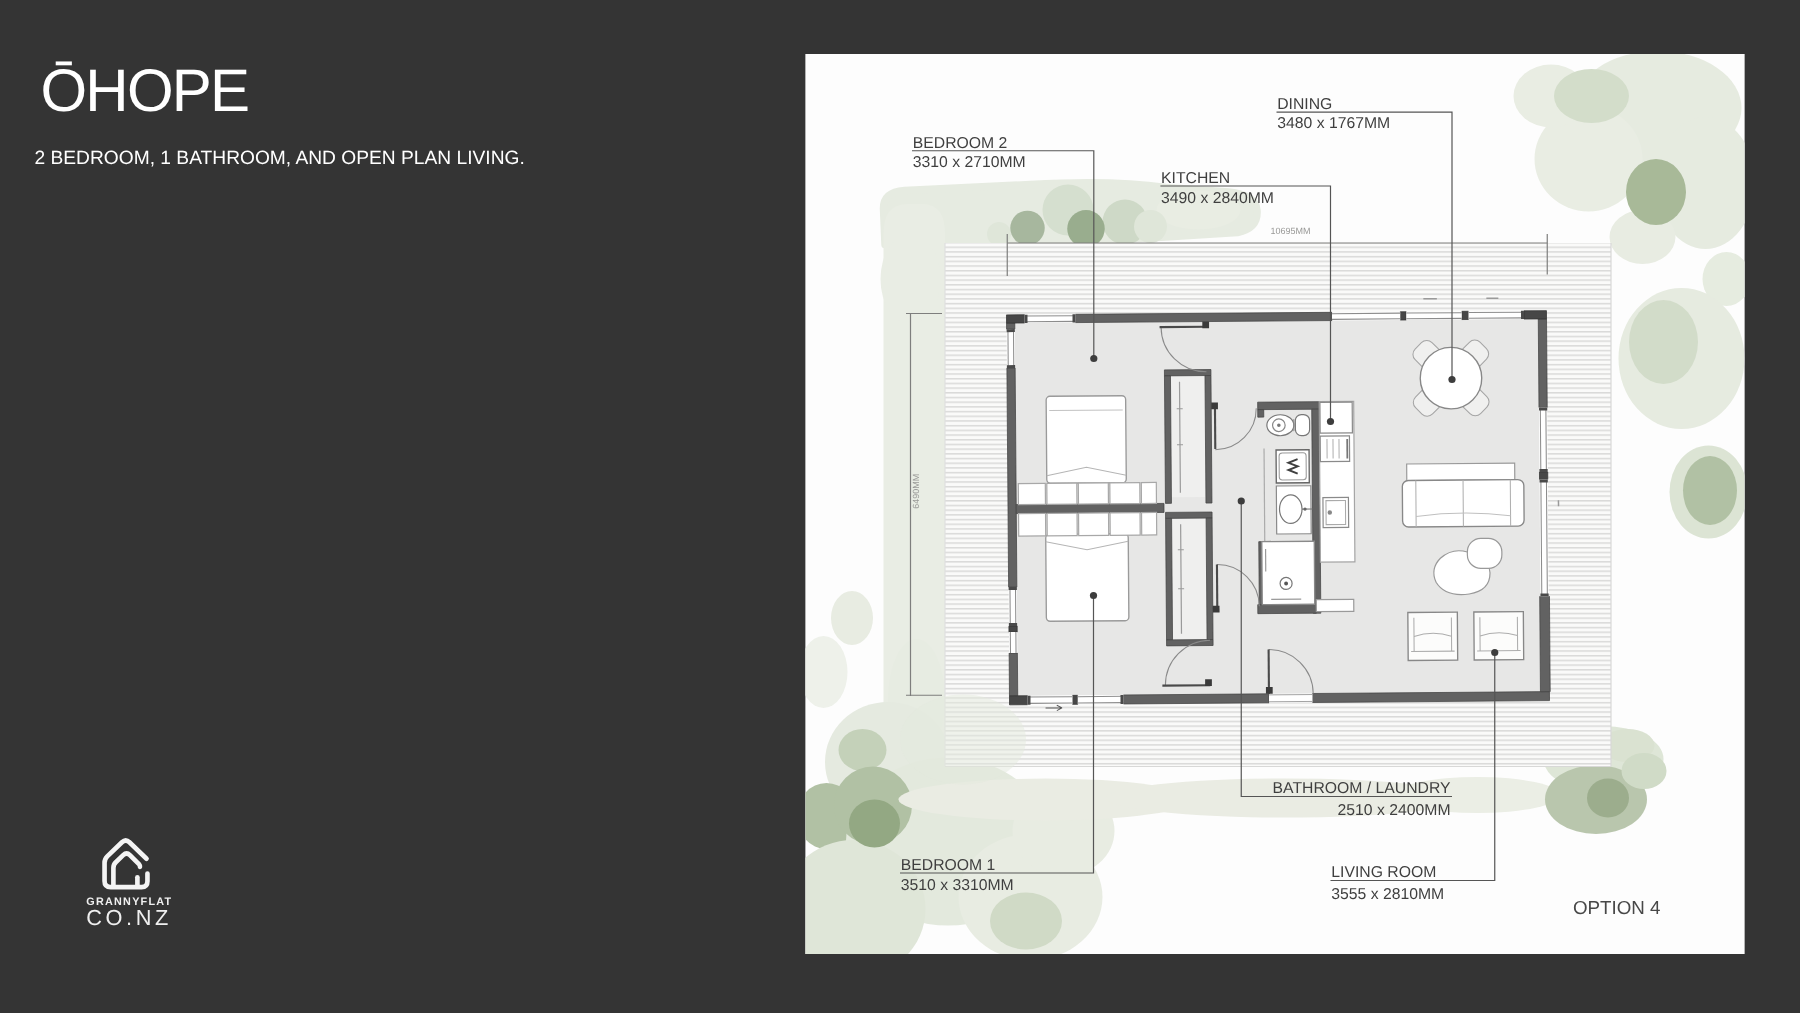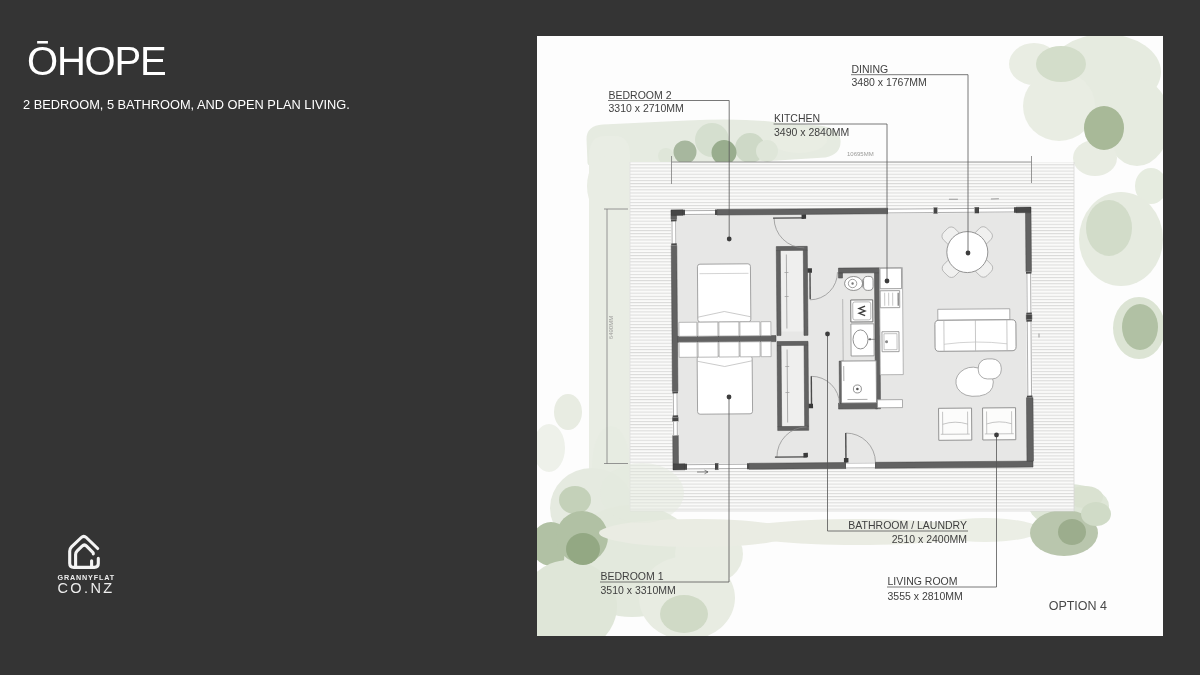--- a/index.html
+++ b/index.html
@@ -1,25 +1,25 @@
 <!DOCTYPE html>
 <html><head>
 <meta charset="utf-8">
 <style>
 html,body{margin:0;padding:0}
 body{width:1200px;height:675px;background:#343434;font-family:"Liberation Sans",sans-serif;position:relative;overflow:hidden}
 .title{position:absolute;left:27px;top:41px;color:#fff;font-size:40px;font-weight:400;letter-spacing:-1.2px;line-height:1}
 .subtitle{position:absolute;left:23px;top:97px;color:#fff;font-size:12.8px;letter-spacing:0}
-.logo{position:absolute;left:50px;top:526px;width:80px;height:75px}
+.logo{position:absolute;left:50px;top:550px;width:80px;height:75px}
 .panel{position:absolute;left:537px;top:36px;width:626px;height:600px;background:#fdfdfd}
 </style>
 </head>
 <body>
 <div class="title">ŌHOPE</div>
-<div class="subtitle">2 BEDROOM, 5 BATHROOM, AND OPEN PLAN LIVING.</div>
+<div class="subtitle">2 BEDROOM, 1 BATHROOM, AND OPEN PLAN LIVING.</div>
 <div class="logo">
 <svg width="80" height="75" viewBox="0 0 80 75">
 <g fill="none" stroke="#f4f4f4" stroke-width="3.1" stroke-linecap="round" stroke-linejoin="round">
 <path d="M 47.7 22.5 L 36.3 11.5 Q 33.8 9.1 31.3 11.5 L 21.5 20.9 Q 19.7 22.7 19.7 25.2 L 19.7 37.3 Q 19.7 41.4 23.8 41.4 L 44.4 41.4 Q 48.3 41.4 48.3 37.5 L 48.3 32.4"></path>
 <path d="M 41.6 41.0 L 41.6 34.8"></path>
 <path d="M 25.6 40.4 L 25.6 28.6 Q 25.6 26.3 27.2 24.8 L 32.1 20.1 Q 34.4 17.9 36.6 20.1 L 42.8 26.3 Q 43.4 27.0 43.3 27.9"></path>
 </g>
 <text x="7.5" y="53.5" fill="#efefef" font-size="7.2" font-weight="bold" letter-spacing="0.85" font-family="Liberation Sans, sans-serif">GRANNYFLAT</text>
 <text x="7.5" y="66.5" fill="#efefef" font-size="14.5" letter-spacing="2.4" font-family="Liberation Sans, sans-serif">CO.NZ</text>
 </svg>

